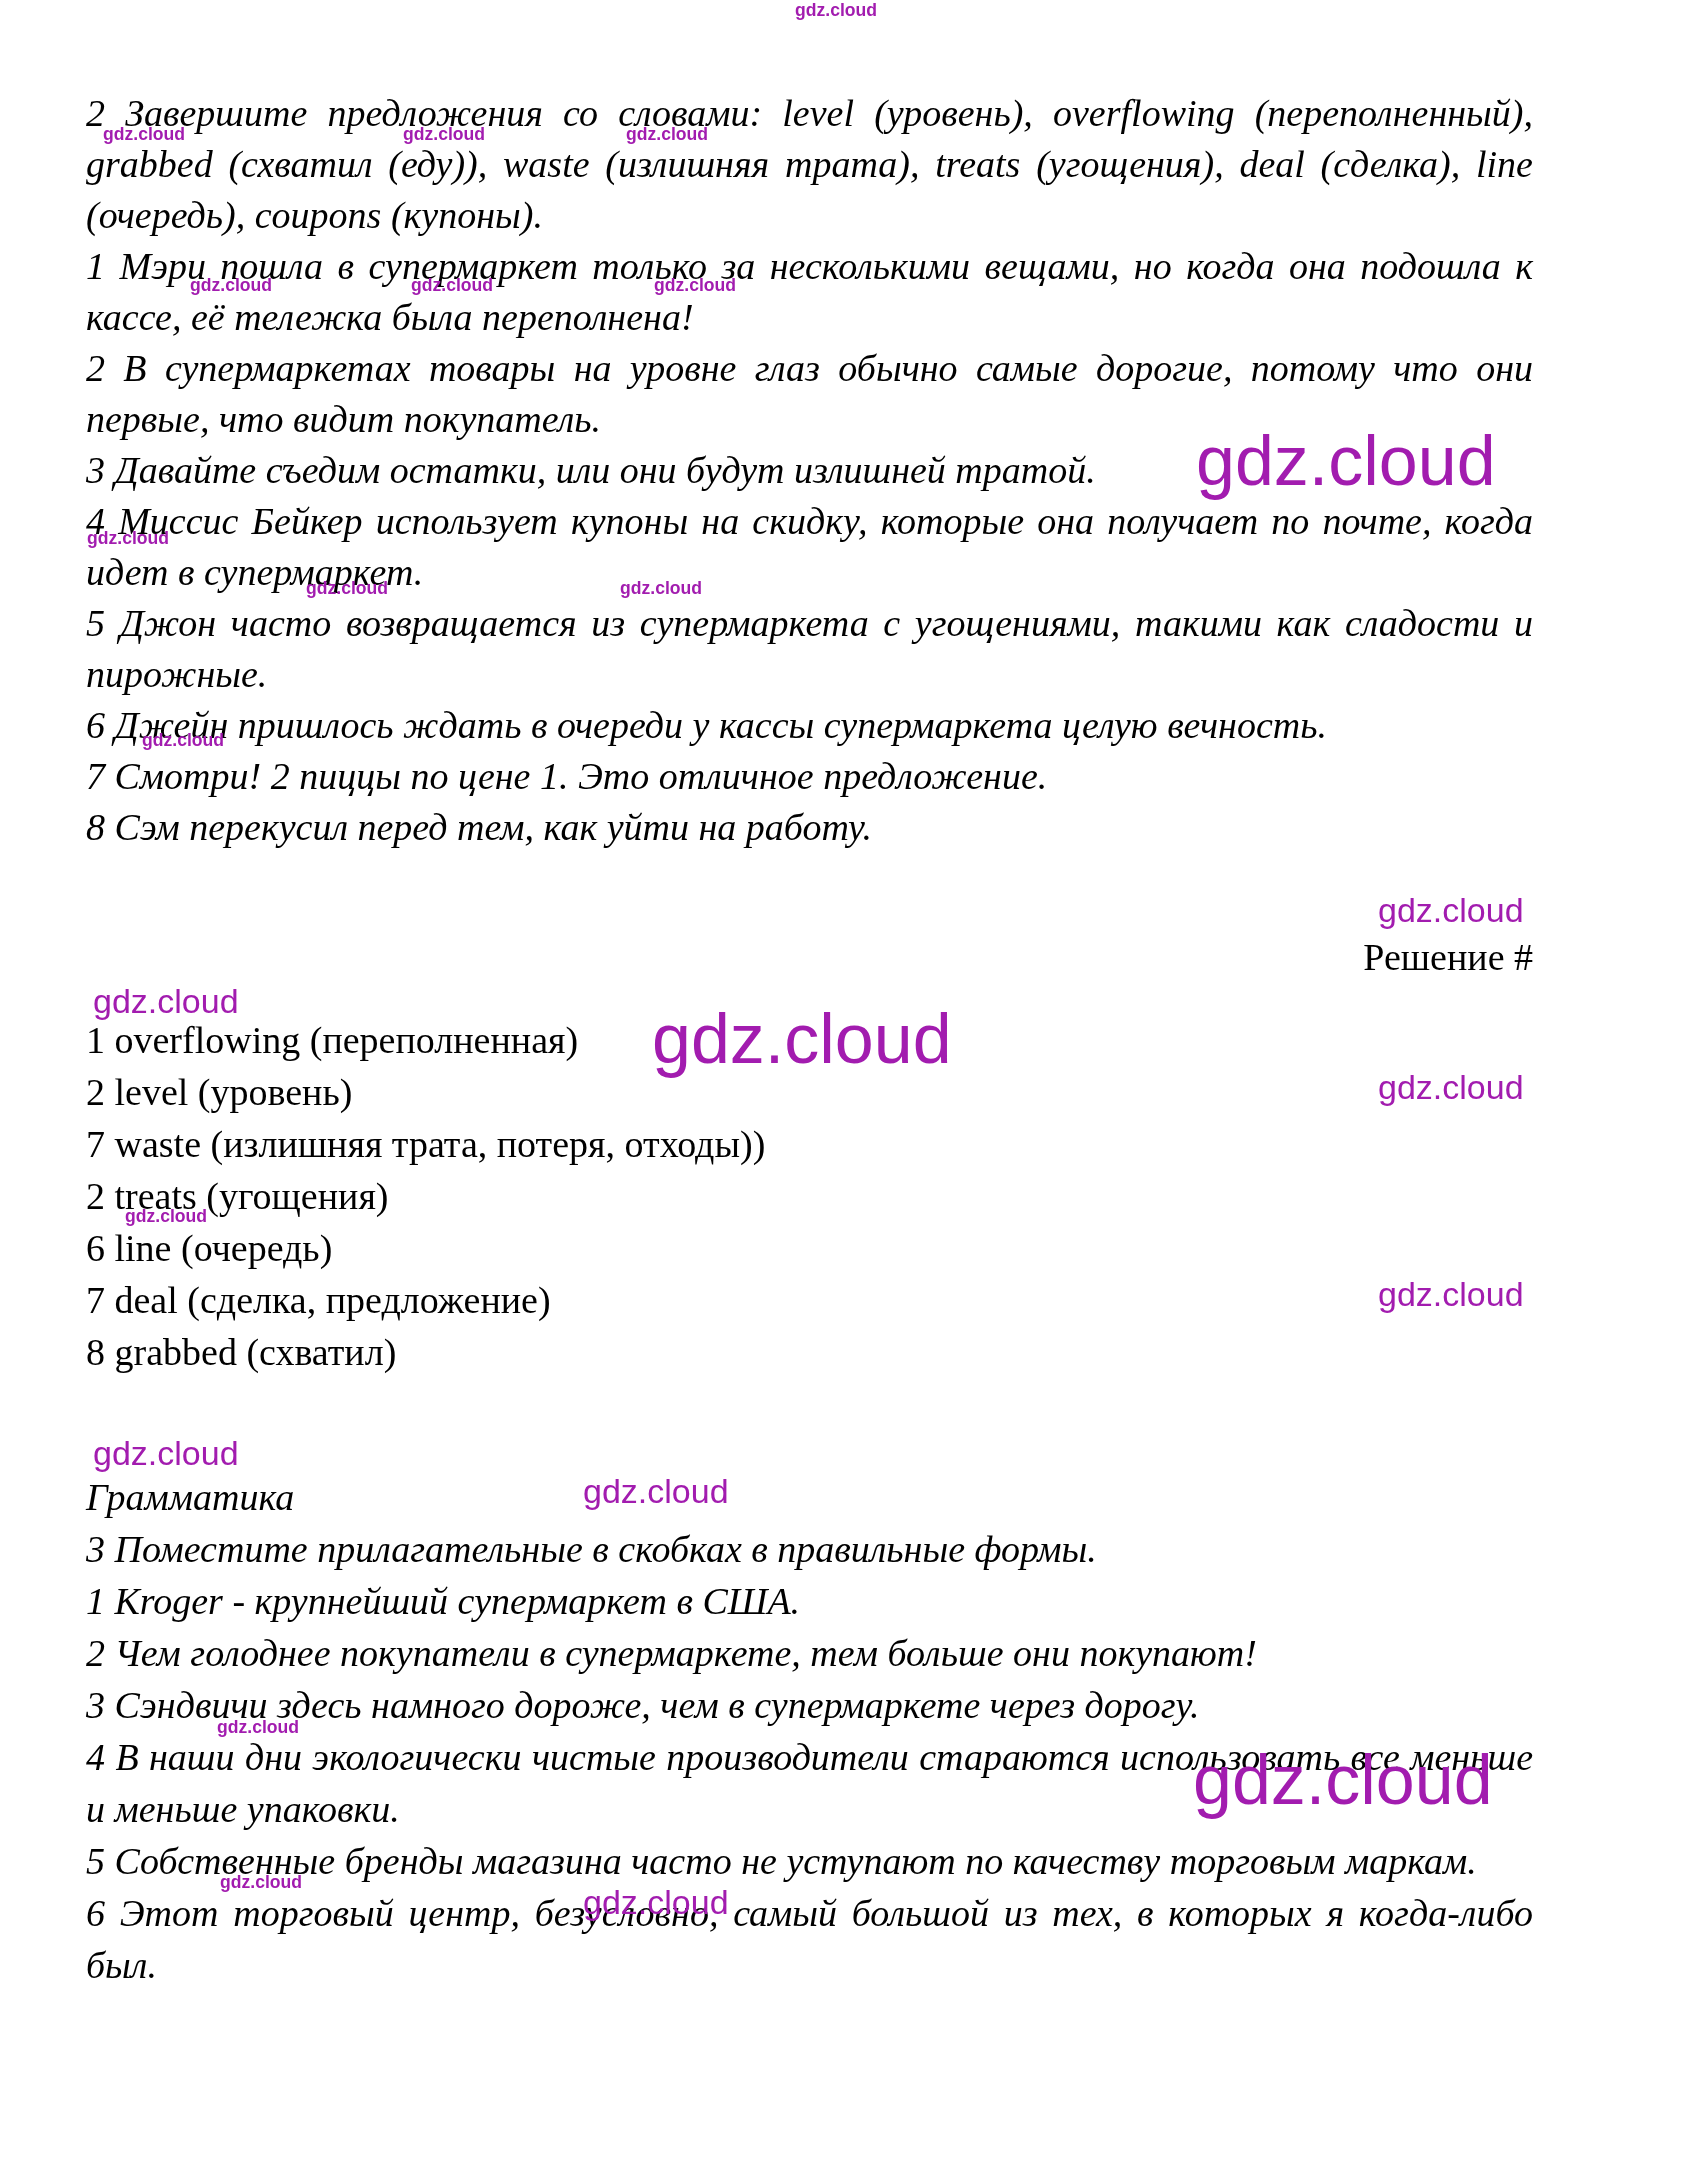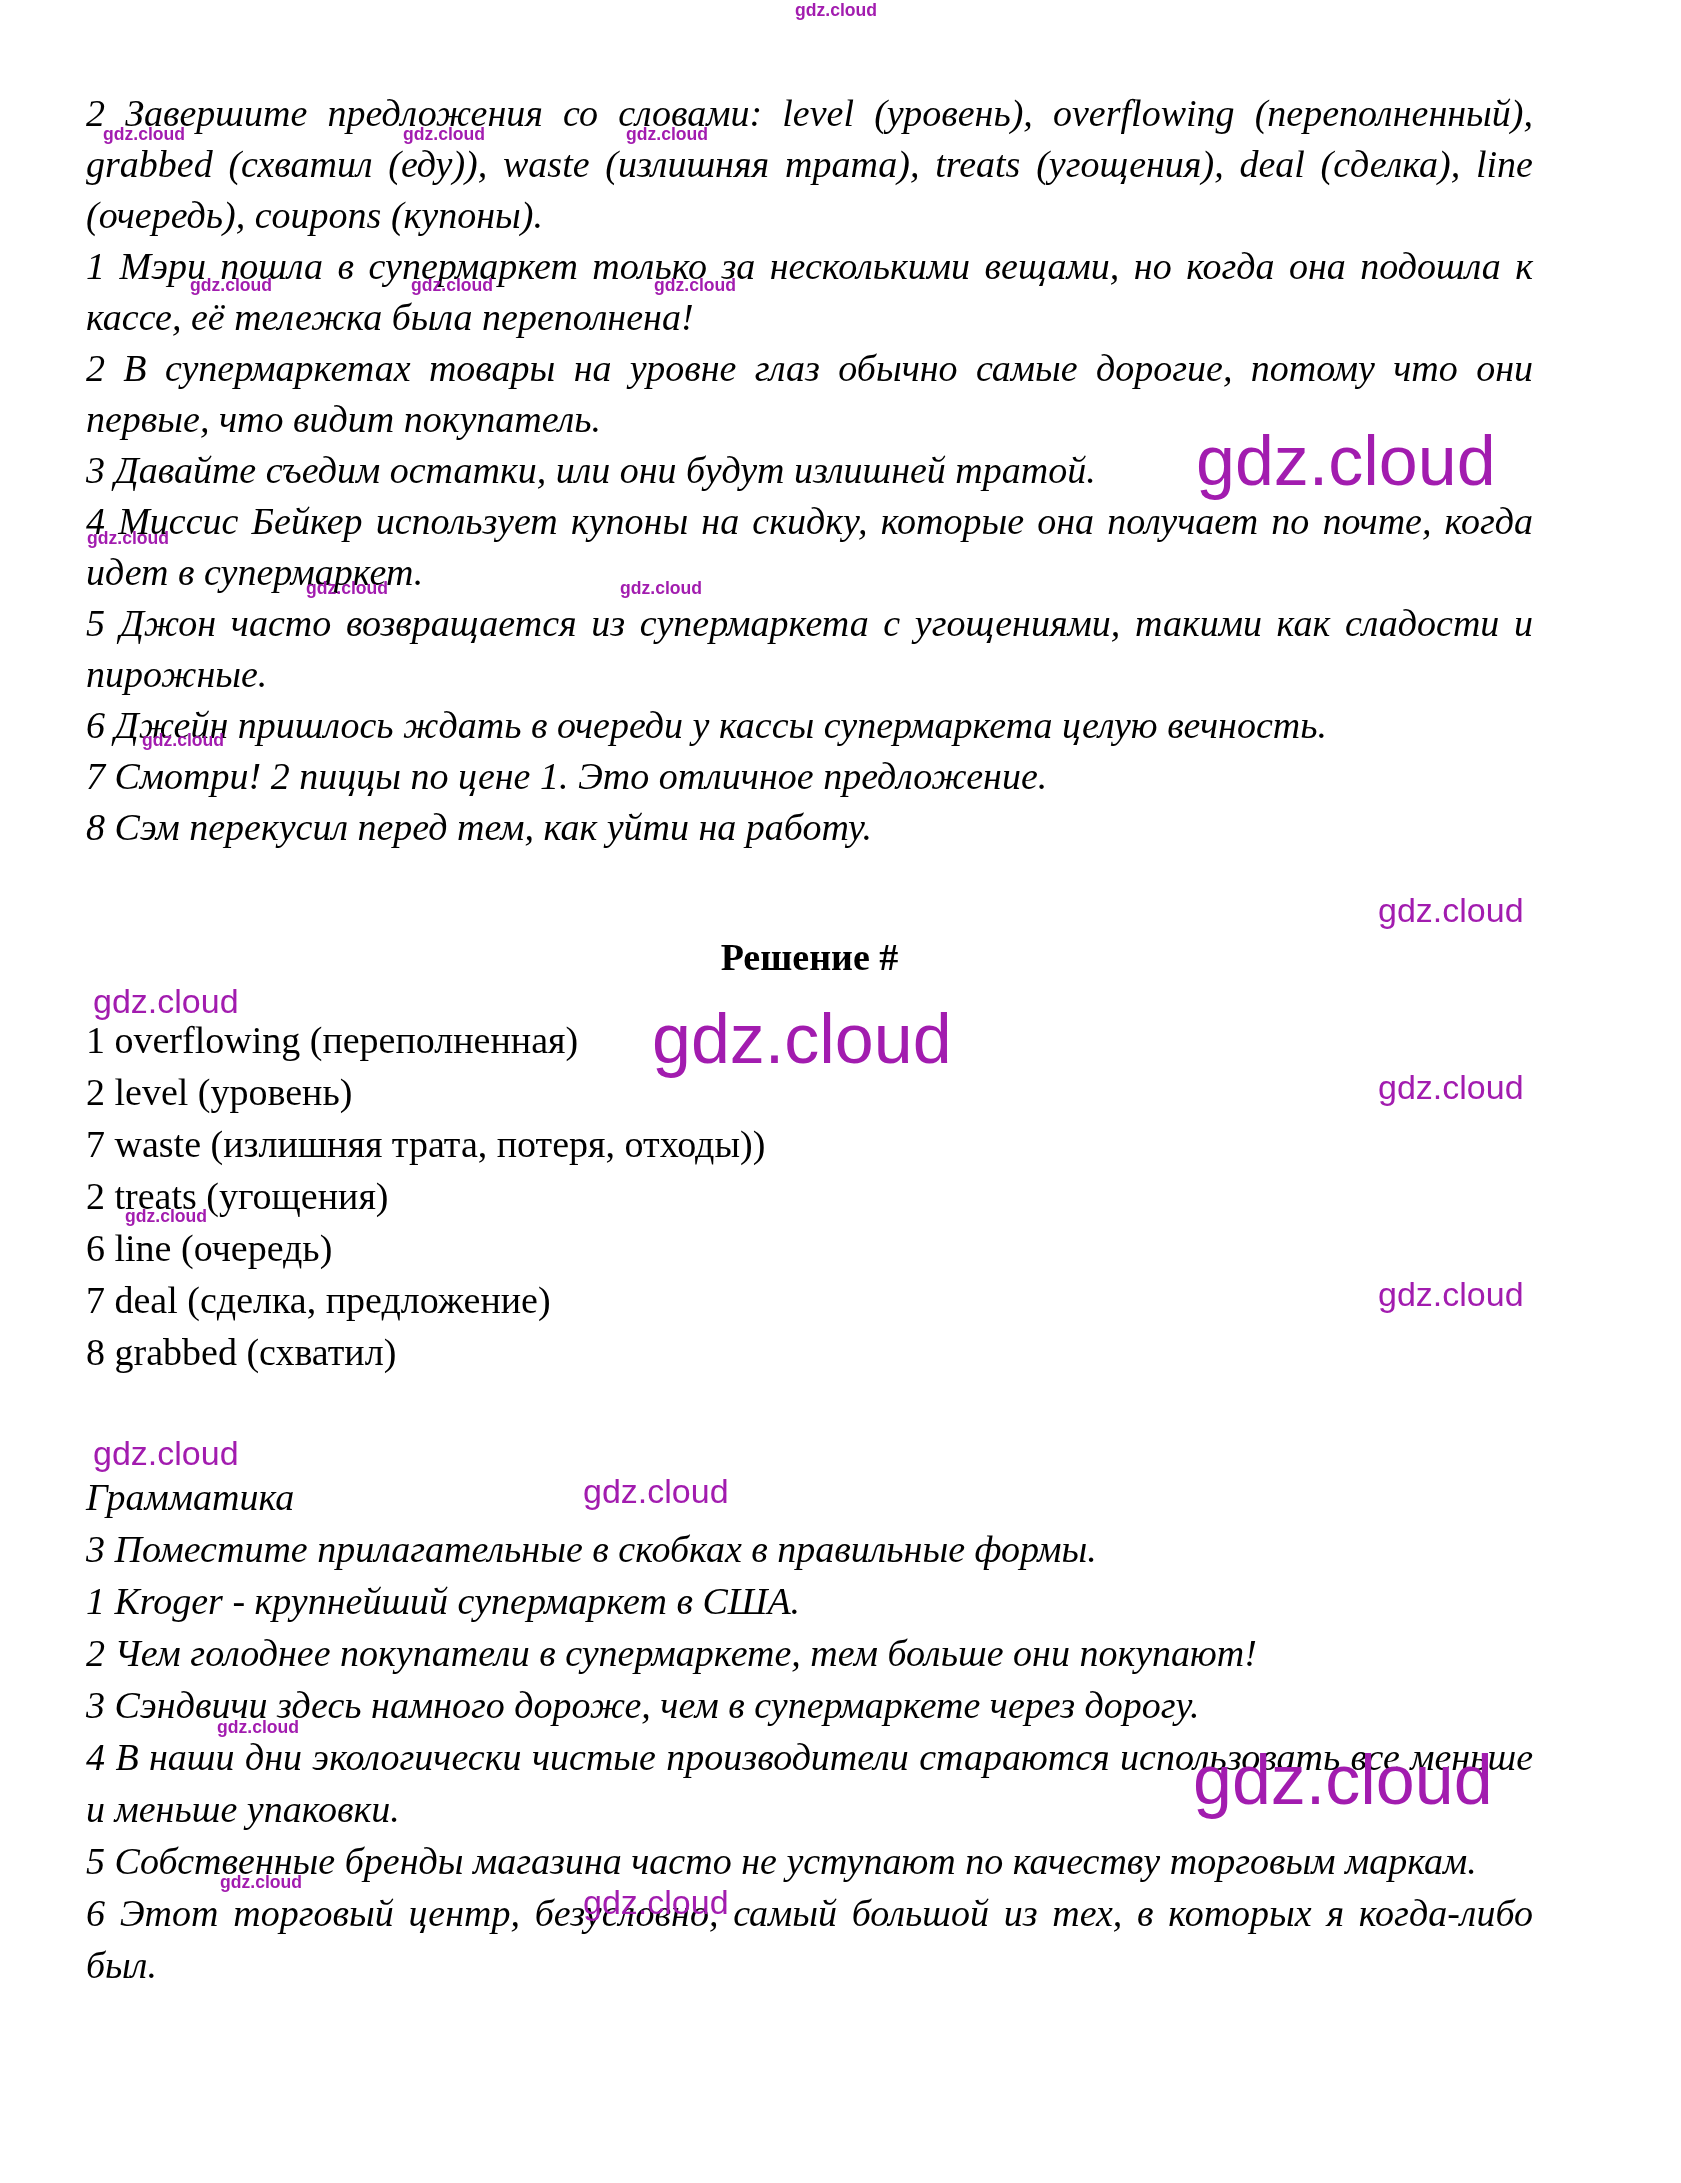--- a/index.html
+++ b/index.html
@@ -14,21 +14,21 @@
     overflow:hidden;
   }
   .textblock {
     position:absolute;
     left:86px;
     width:1447px;
     font-size:38px;
   }
   .textblock p { text-align:justify; margin:0;font-style:italic; }
   #task-block { top:88px; line-height:51px; }
-  #solution-heading { top:932px; line-height:51px; font-weight:bold; text-align:center; }
+  #solution-heading { top:932px; line-height:51px; font-weight:normal; text-align:right; }
   #answers-block { top:1014px; line-height:52px; }
   #answers-block div { text-align:left; }
   #grammar-block { top:1471px; line-height:52px; }
   #grammar-heading { text-align:left; }
   .wm {
     position:absolute;
     font-family:"Liberation Sans", sans-serif;
     color:#a21caf;
     white-space:nowrap;
     line-height:1;

